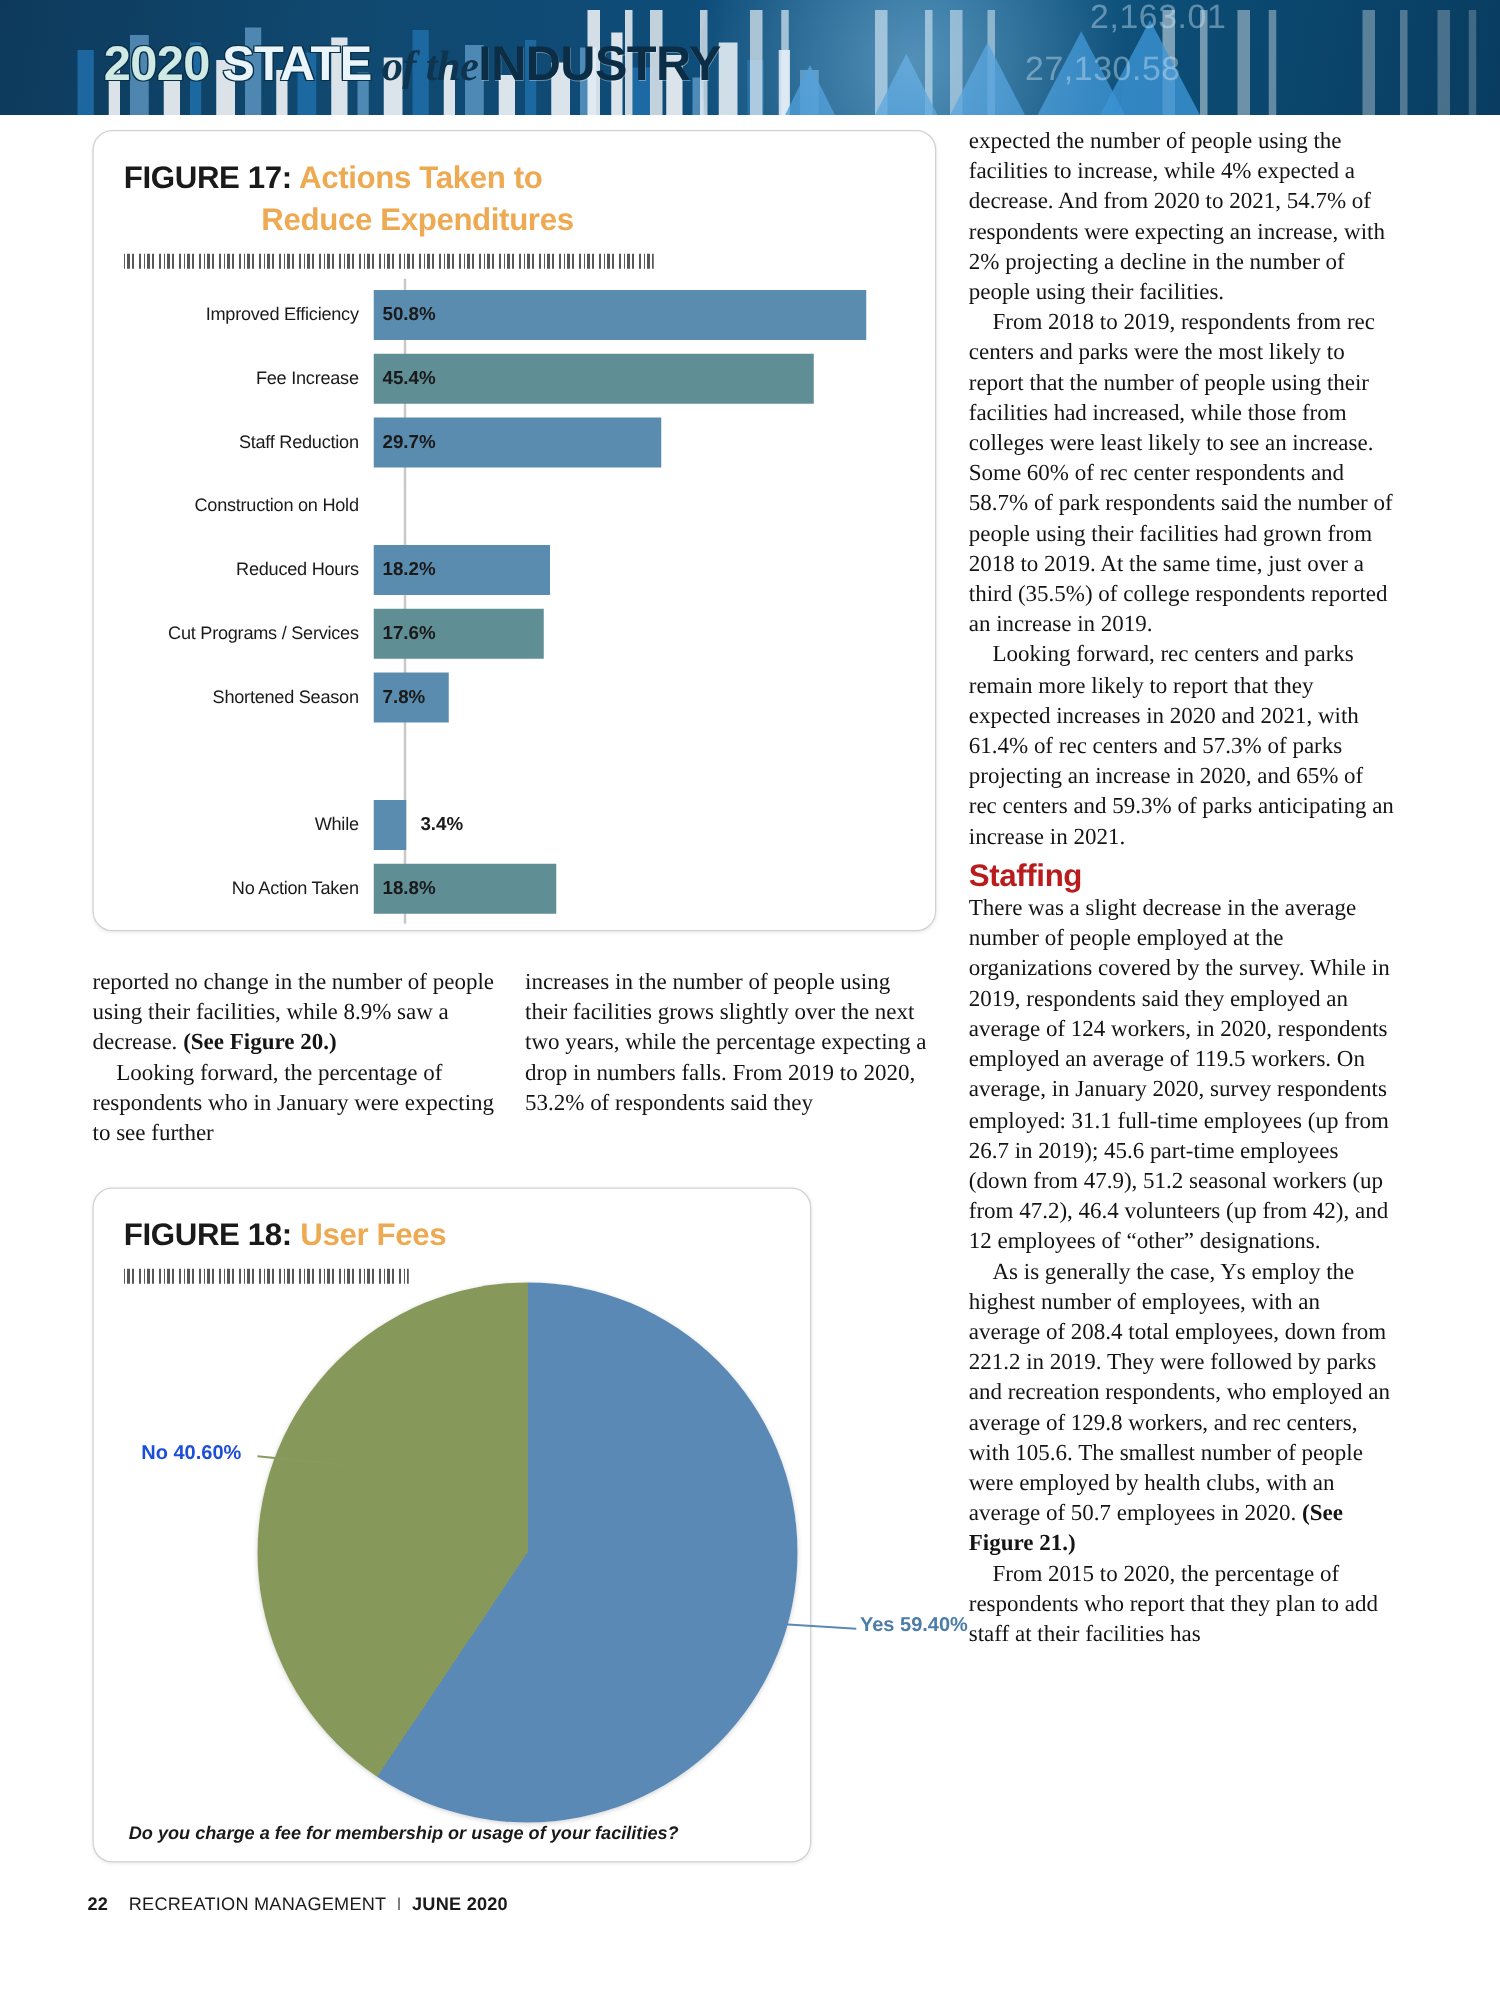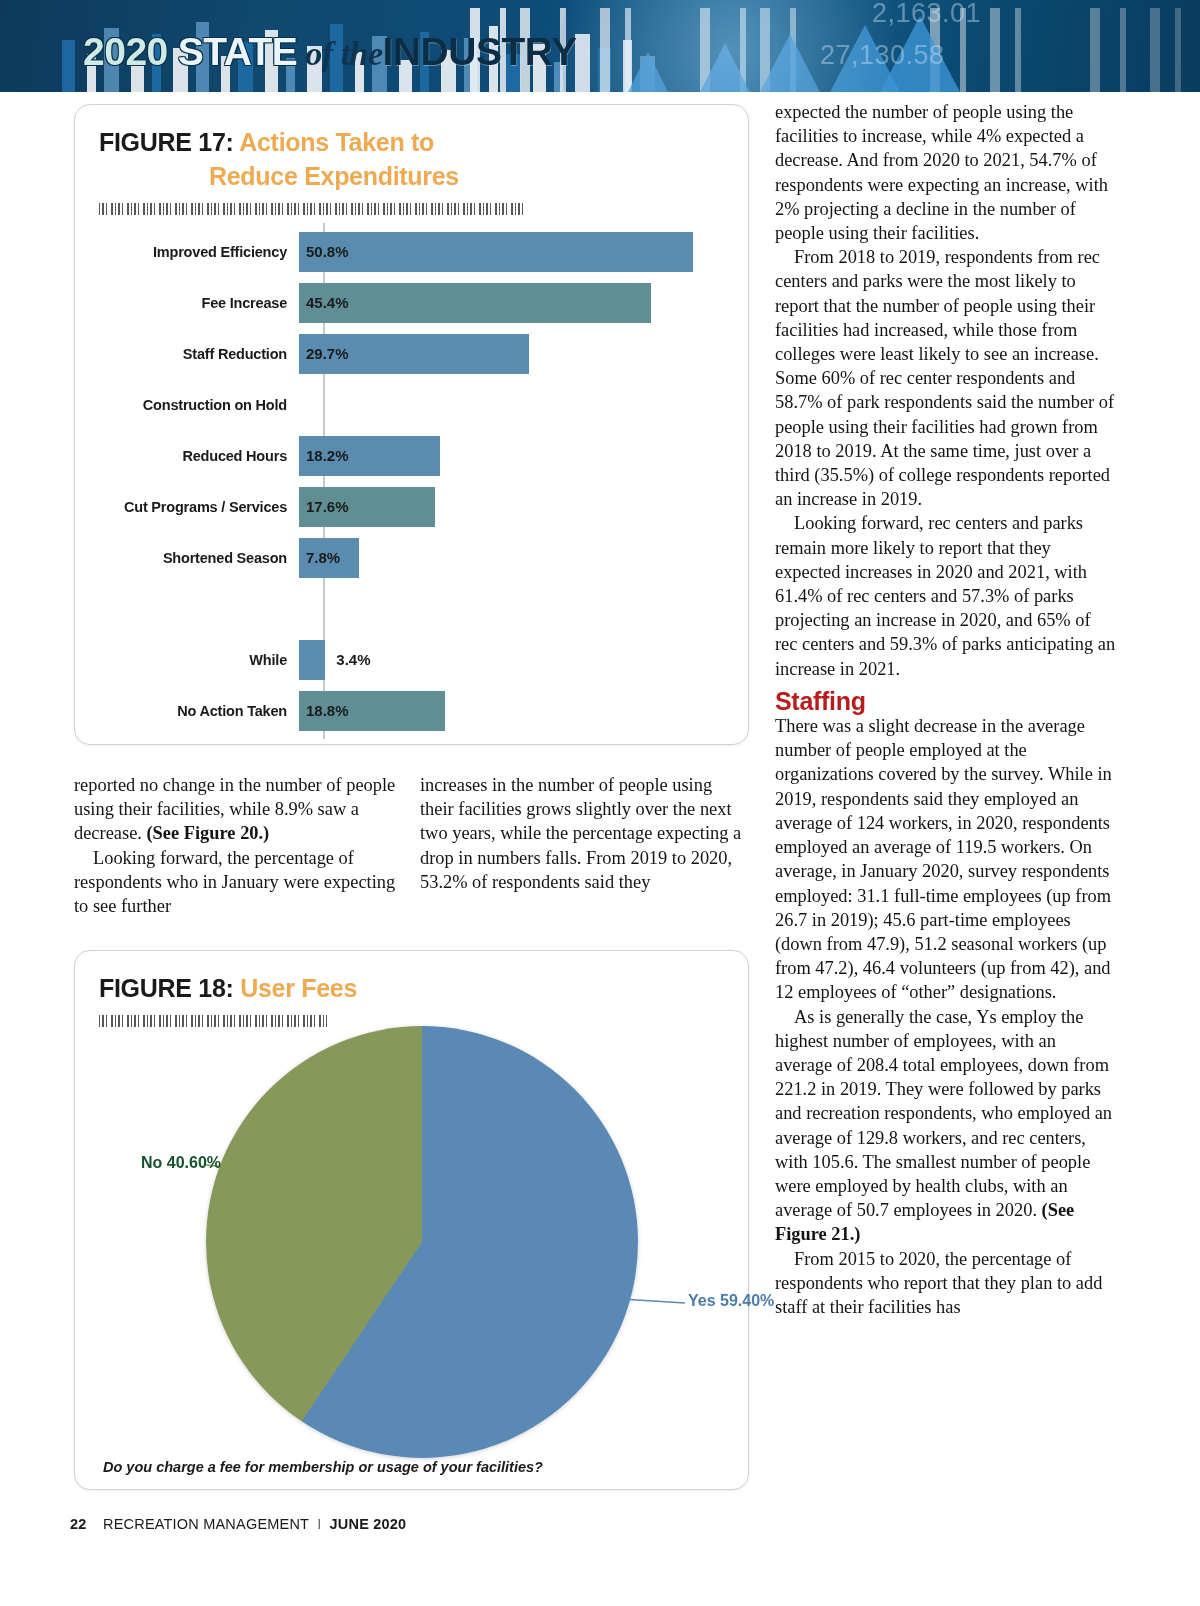--- a/index.html
+++ b/index.html
@@ -69,21 +69,21 @@
 
   
   .fig-card {
     position: absolute;
     background: #ffffff;
     border: 1px solid #d2d2d2;
     border-radius: 16px;
     box-shadow: 0 1px 3px rgba(0,0,0,0.07);
   }
   #fig17 { left: 74px; top: 104px; width: 675px; height: 641px; }
-  #fig18 { left: 74px; top: 950px; width: 675px; height: 540px; }
+  #fig18 { left: 74px; top: 950px; width: 575px; height: 540px; }
 
   .fig-head {
     position: absolute;
     left: 24px; top: 20px;
     font-family: "Liberation Sans", sans-serif;
     font-weight: bold;
     font-size: 25px;
     line-height: 34px;
     color: #1a1a1a;
     letter-spacing: -0.3px;
@@ -110,21 +110,21 @@
     width: 627px;
     height: 46px;
     display: flex;
     align-items: center;
   }
   .bar-label {
     width: 200px;
     text-align: right;
     padding-right: 12px;
     font-family: "Liberation Sans", sans-serif;
-    font-weight: bold;
+    font-weight: normal;
     font-size: 14.5px;
     color: #1a1a1a;
     letter-spacing: -0.2px;
   }
   .bar-track { position: relative; flex: 1; height: 100%; }
   .bar-fill {
     position: absolute;
     left: 0; top: 3px;
     height: 40px;
   }
@@ -359,21 +359,21 @@
     <span>FIGURE 18:</span>
     <span class="acc">User Fees</span>
   </div>
   <div class="rule" style="left:24px; top:64px; width:228px;"></div>
   <div class="pie-wrap">
     <div class="pie" id="pie18" style="background: conic-gradient(rgb(91, 137, 181) 0deg, rgb(91, 137, 181) 213.84deg, rgb(134, 153, 90) 213.84deg, rgb(134, 153, 90) 360deg);"></div>
     <svg width="675" height="540" style="position:absolute;left:0;top:0;pointer-events:none">
       <path d="M 200 221 L 131 214" stroke="#8a9a5f" stroke-width="1.6" fill="none"></path>
       <path d="M 546 348 L 610 352" stroke="#5b89b5" stroke-width="1.6" fill="none"></path>
     </svg>
-    <div class="pie-lbl" style="left:38px; top:203px; color:#14532d;margin-left:28px;">No 40.60%</div>
+    <div class="pie-lbl" style="left:38px; top:203px; color:#1d4ed8;">No 40.60%</div>
     <div class="pie-lbl" style="left:613px; top:341px; color:#4c7ca8;">Yes 59.40%</div>
     <div class="pie-cap">Do you charge a fee for membership or usage of your facilities?</div>
   </div>
 </div>
 
 <div class="col" id="right-col">
     <p><span>expected the number of people using the facilities to increase, while 4% expected a decrease. And from 2020 to 2021, 54.7% of respondents were expecting an increase, with 2% projecting a decline in the number of people using their facilities.</span></p>
     <p class="ind"><span>From 2018 to 2019, respondents from rec centers and parks were the most likely to report that the number of people using their facilities had increased, while those from colleges were least likely to see an increase. Some 60% of rec center respondents and 58.7% of park respondents said the number of people using their facilities had grown from 2018 to 2019. At the same time, just over a third (35.5%) of college respondents reported an increase in 2019.</span></p>
     <p class="ind"><span>Looking forward, rec centers and parks remain more likely to report that they expected increases in 2020 and 2021, with 61.4% of rec centers and 57.3% of parks projecting an increase in 2020, and 65% of rec centers and 59.3% of parks anticipating an increase in 2021.</span></p>
     <div class="sec-head">Staffing</div>

